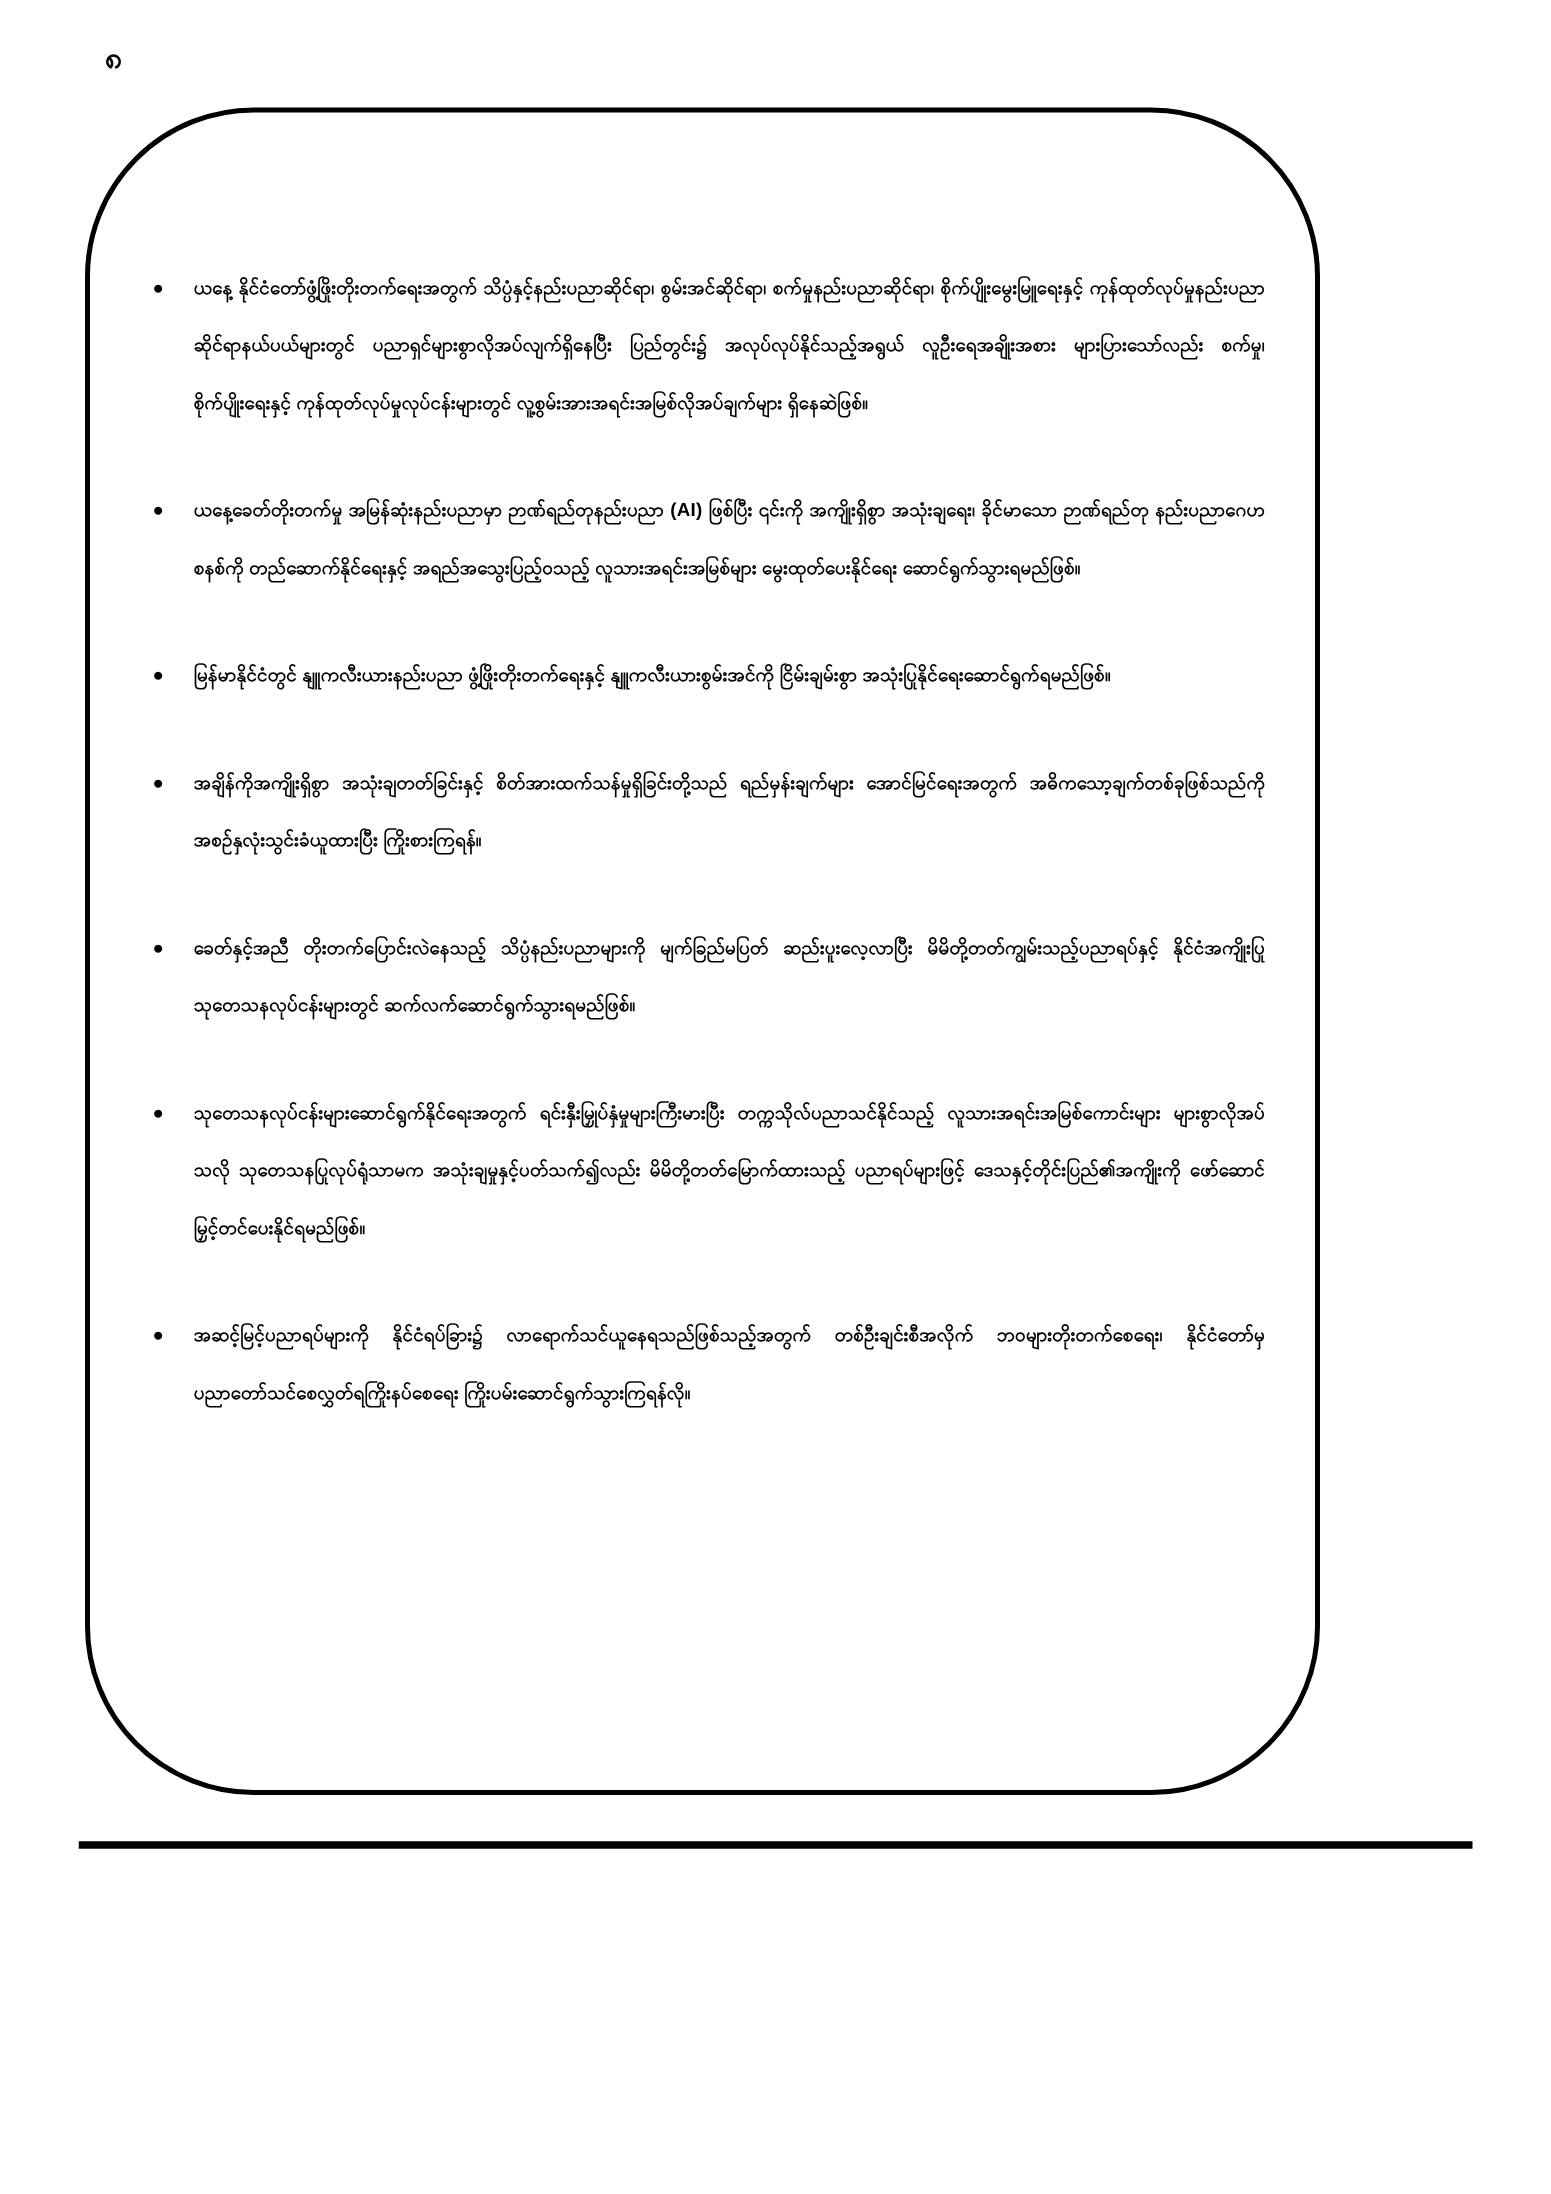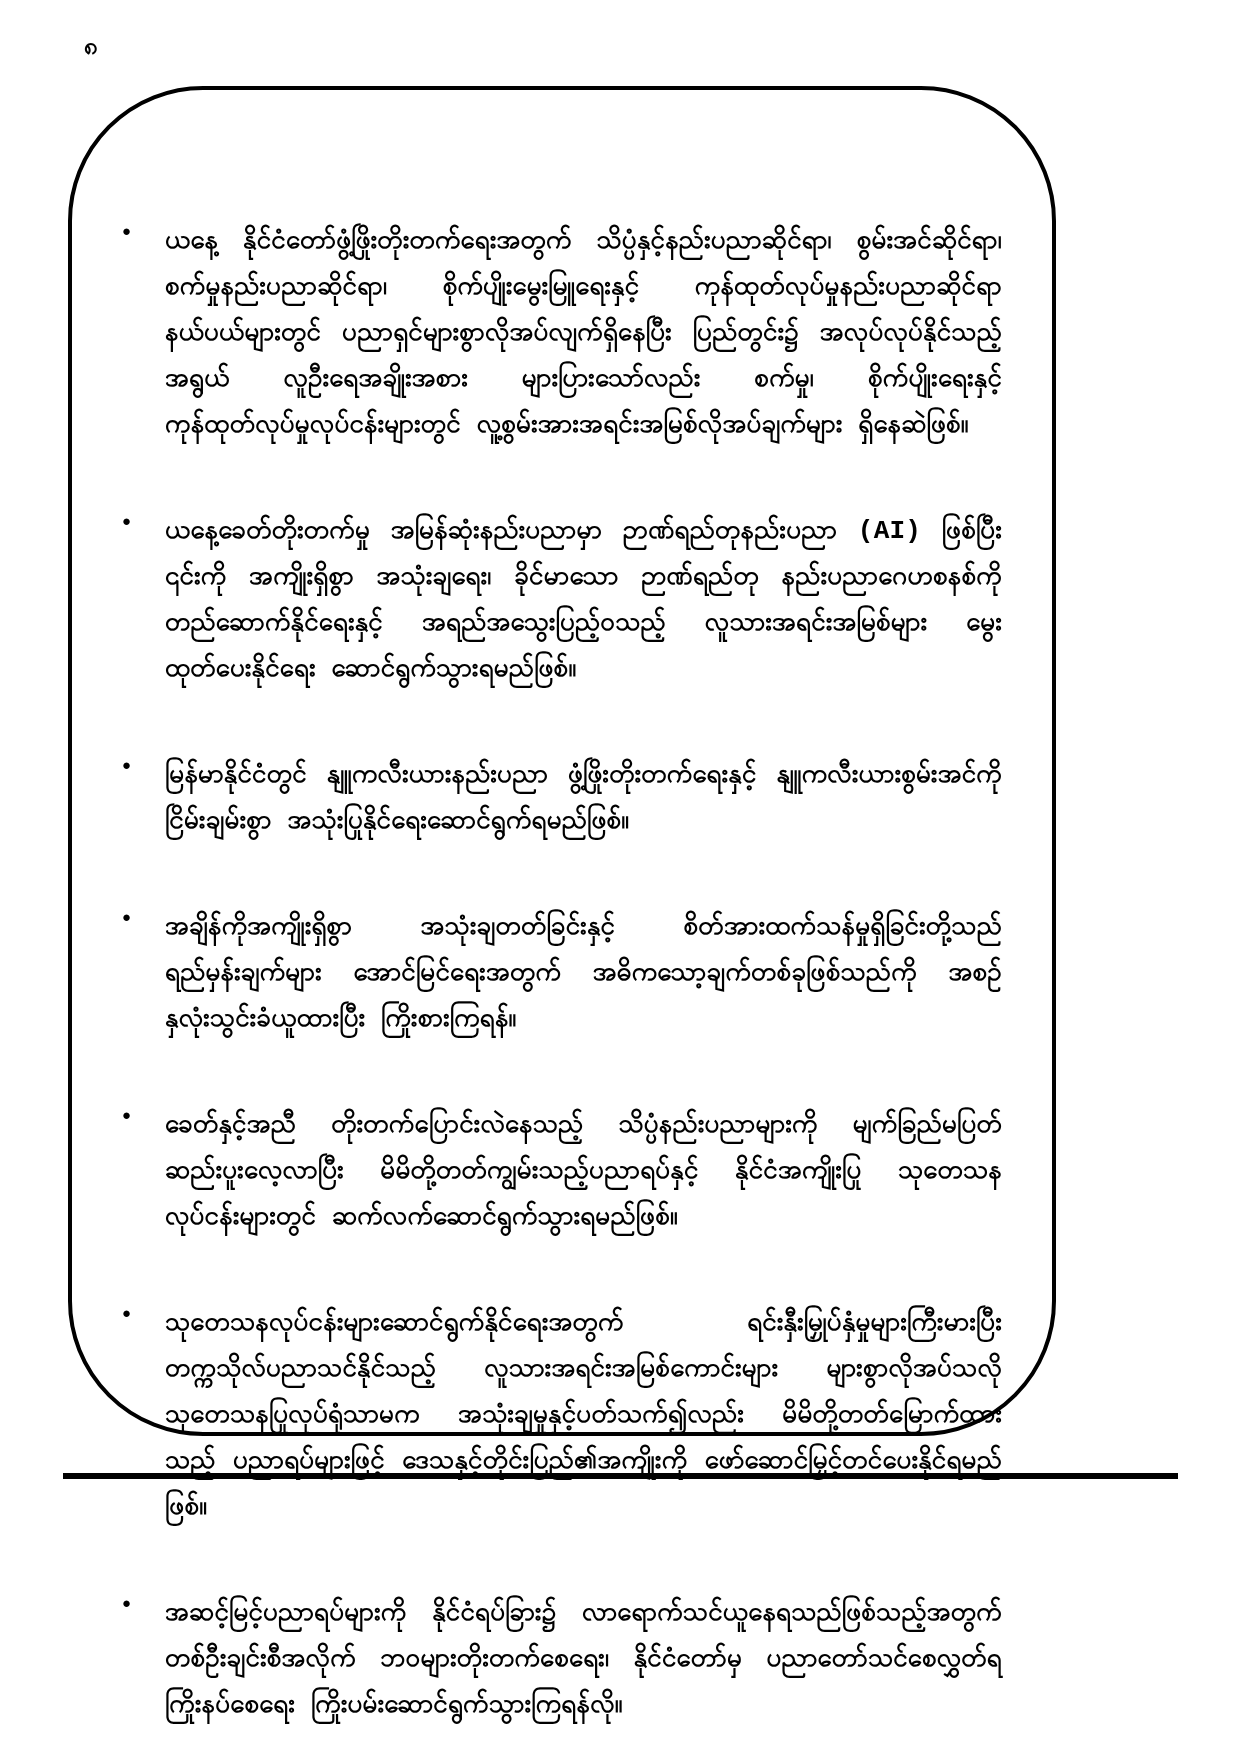--- a/index.html
+++ b/index.html
@@ -44,28 +44,27 @@
     margin: 0 0 40px 0;
   }
   .marker {
     flex: 0 0 33px;
     font-size: 15px;
     line-height: 46px;
     color: var(--text, #000000);
   }
   .bullet-text {
     flex: 1;
-    margin: 10px;
-    font-size: 26px;
+    margin: 0;
+    font-size: 15px;
     font-weight: bold;
     line-height: 46px;
     color: var(--text, #000000);
     text-align: justify;
     letter-spacing: 0.2px;
-    font-family: Liberation Mono, monospace;
   }
   .footer-rule {
     position: absolute;
     left: 63px;
     top: 1473px;
     width: 1115px;
     height: 6px;
     background: var(--border, #000000);
   }
 </style>

